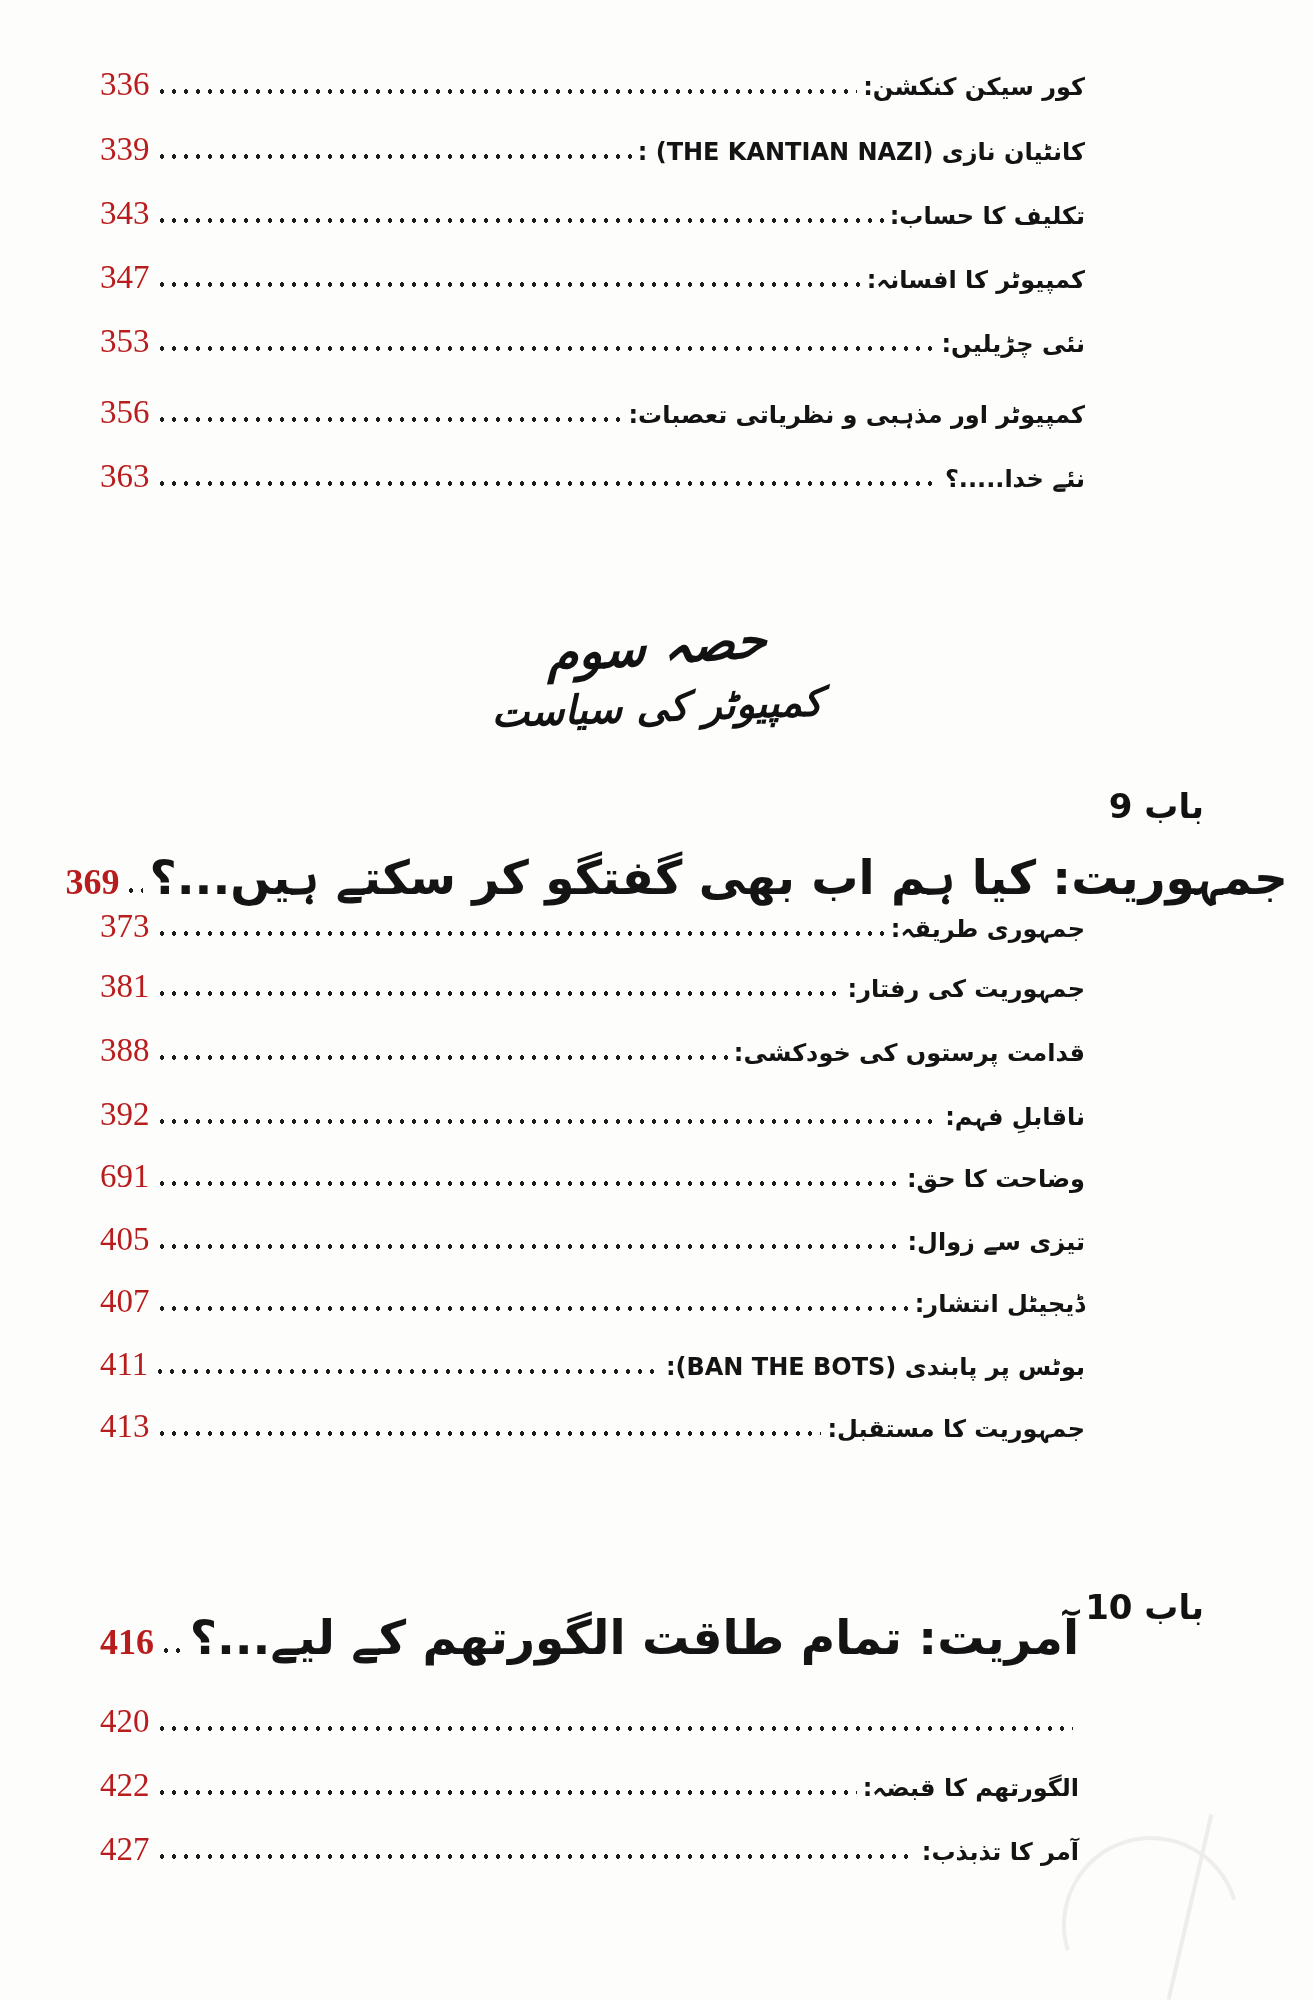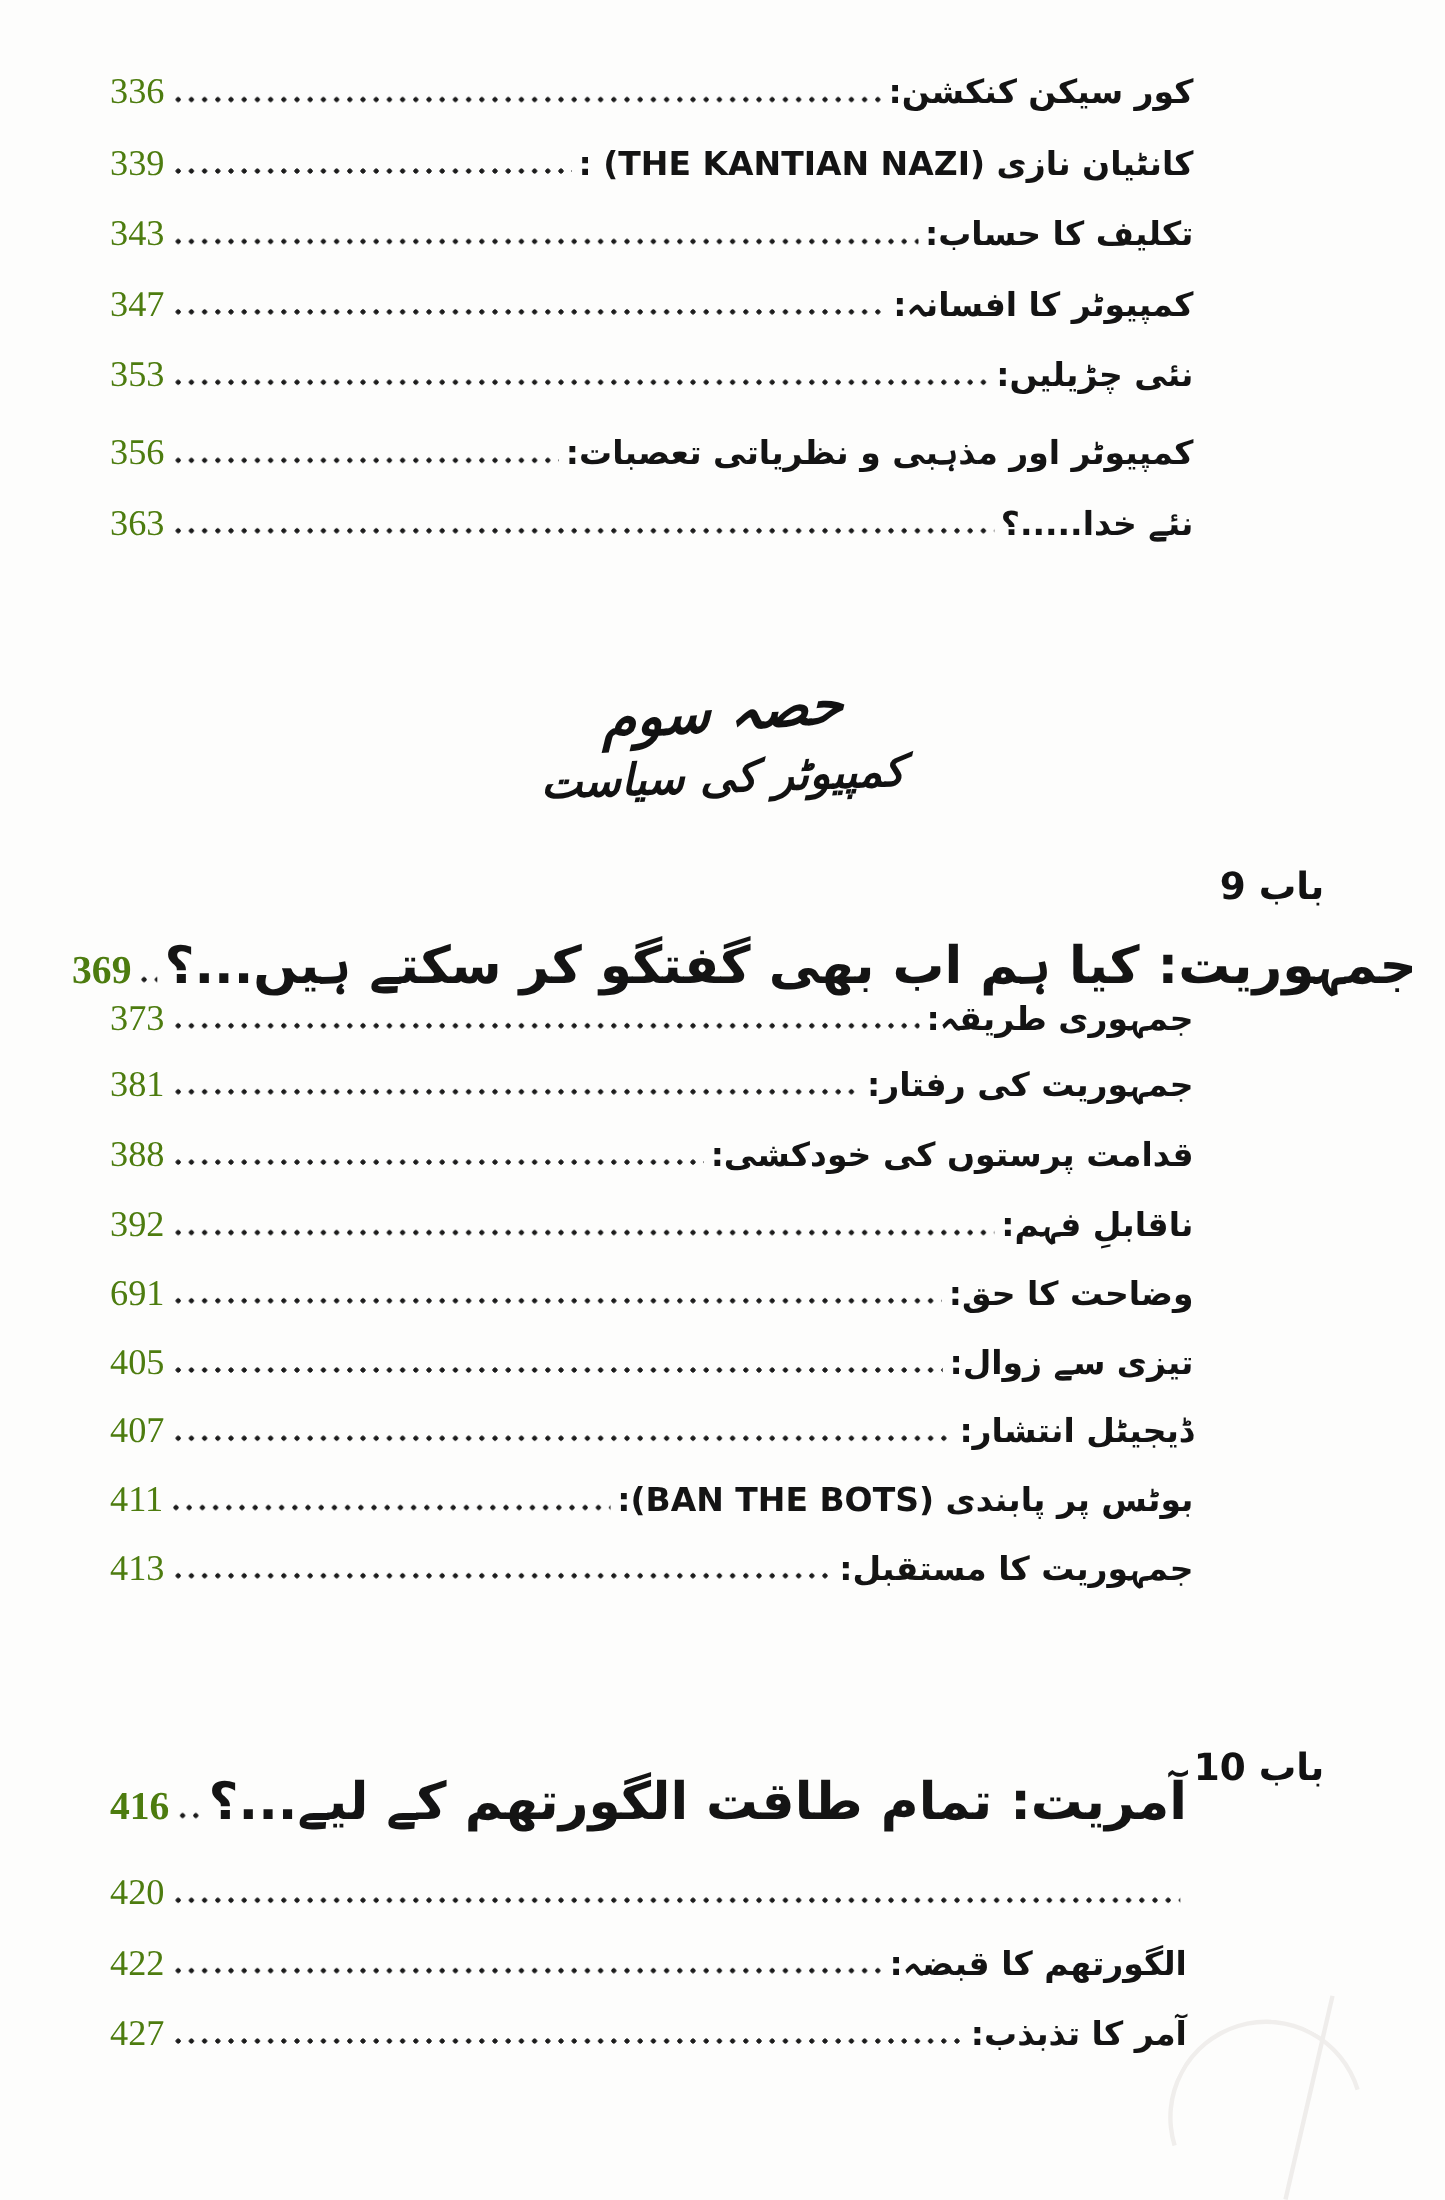--- a/index.html
+++ b/index.html
@@ -19,39 +19,39 @@
   
   .toc-row{
     position:absolute;
     display:flex;
     direction:rtl;
     align-items:baseline;
     height:56px;
     white-space:nowrap;
   }
   .entry-title{
-    font-size:30px;
+    font-size:24px;
     font-weight:600;
     color:#141414;
     letter-spacing:0px;
   }
   .leader{
     flex:1 1 auto;
     height:7px;
     min-width:18px;
     margin:0 6px;
     background-image:radial-gradient(circle, #1c1c1c 2.1px, rgba(0,0,0,0) 2.5px);
     background-size:12px 7px;
     background-position:left center;
     background-repeat:repeat-x;
   }
   .page-num{
     font-family:"Liberation Serif","DejaVu Serif",serif;
     font-size:33px;
-    color:#4d7c0f;
+    color:#b91c1c;
   }
   
   .bold-row .entry-title{
     font-size:47px;
     font-weight:800;
   }
   .bold-row .page-num{
     font-size:36px;
     font-weight:700;
     font-family:Liberation Serif, serif;

